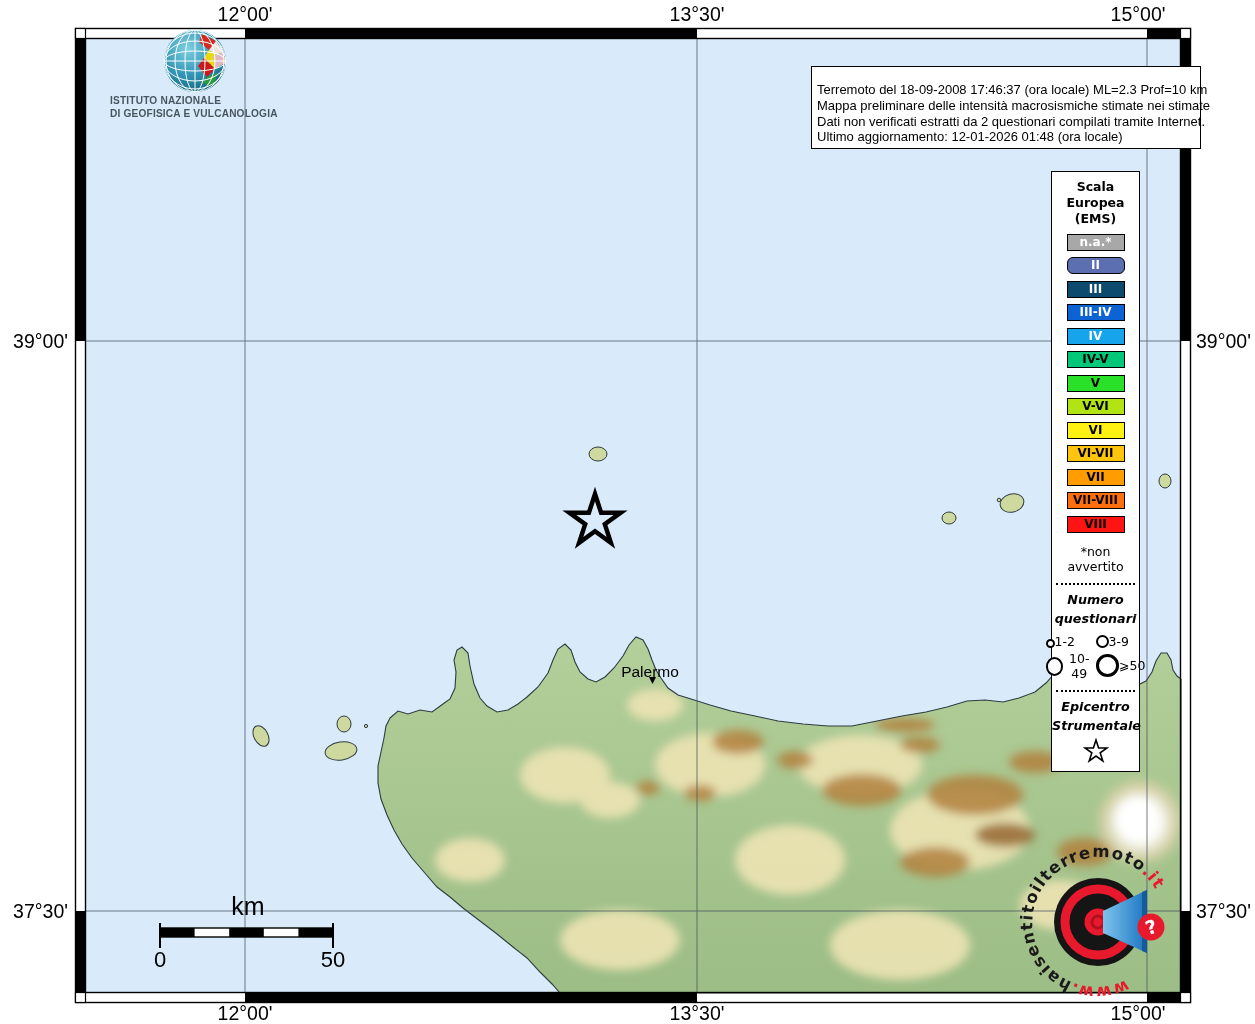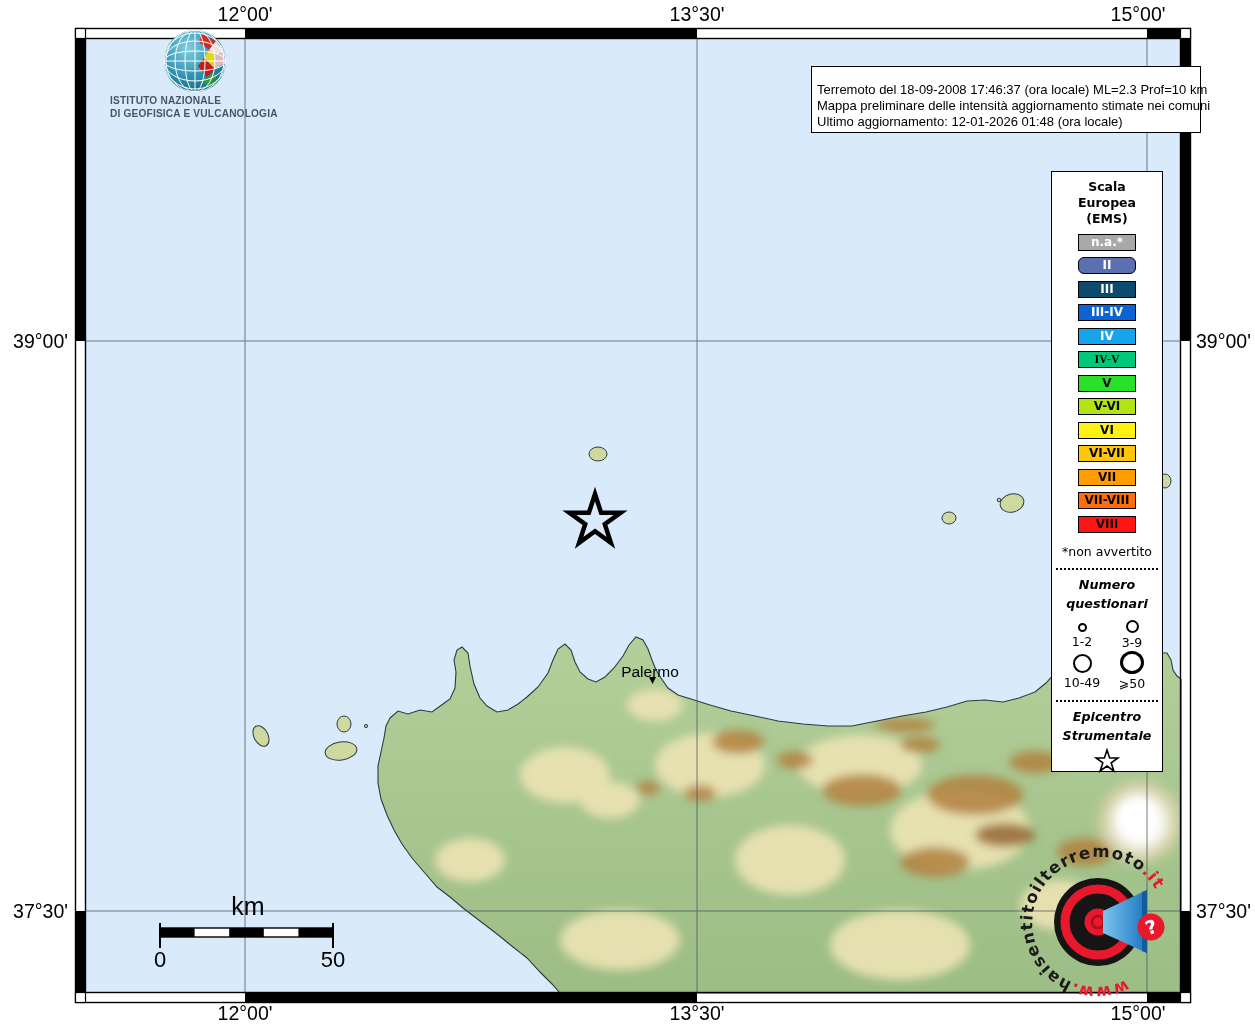--- a/index.html
+++ b/index.html
@@ -14,32 +14,32 @@
     font-family:"Liberation Sans",sans-serif;font-size:13px;line-height:15.8px;
     color:#000;white-space:nowrap;z-index:6;margin-top:20px;}
 
   
   .ingv{position:absolute;left:98px;top:28px;display:flex;align-items:center;z-index:6;flex-direction:column;}
   .ingv-text{margin-left:12px;font-family:"Liberation Sans",sans-serif;
     font-weight:bold;font-size:11px;line-height:13px;color:#48565f;
     letter-spacing:.2px;transform:scaleX(.92);transform-origin:left center;}
 
   
-  .legend{position:absolute;left:1051px;top:171px;width:112px;height:601px;
+  .legend{position:absolute;left:1051px;top:171px;width:89px;height:601px;
     background:#ffffff;border:1.2px solid #000;z-index:7;box-sizing:border-box;
     font-family:"DejaVu Sans",sans-serif;text-align:center;}
   .legend .title{font-weight:bold;font-size:12.5px;line-height:16px;padding-top:7px;}
   .chip{width:58px;height:17px;margin:6.5px auto 0 auto;border:1.3px solid #000;
     box-sizing:border-box;font-weight:bold;font-size:12px;line-height:14.5px;}
   .footnote{font-size:12.5px;margin-top:11px;color:#000;}
   .dotsep{border:0;border-top:2px dotted #000;margin:9px 4px 0 4px;height:0;}
   .sec-title{font-weight:bold;font-size:12.7px;line-height:19px;margin-top:5px;font-style:italic;}
   .qgrid{display:grid;grid-template-columns:50px 50px;justify-content:center;
     margin-top:4px;}
-  .qcell{display:flex;flex-direction:column;align-items:center;}
+  .qcell{display:flex;flex-direction:row;align-items:center;}
   .qcircle{border-radius:50%;background:#fff;box-sizing:border-box;}
   .qc1{width:9px;height:9px;border:2px solid #000;margin-top:6px;}
   .qc2{width:13px;height:13px;border:2px solid #000;margin-top:3px;}
   .qc3{width:19px;height:19px;border:2.6px solid #000;margin-top:4px;}
   .qc4{width:24px;height:23px;border:3px solid #000;margin-top:1px;}
   .qlabel{font-size:12.5px;margin-top:2px;font-family:"DejaVu Sans",sans-serif;}
   .legend-star{margin-top:3px;}
 </style>
 </head>
 <body>
@@ -237,38 +237,39 @@
   </svg>
   <div class="ingv-text">
     <div>ISTITUTO NAZIONALE</div>
     <div>DI GEOFISICA E VULCANOLOGIA</div>
   </div>
 </div>
 
 
 <div class="info-box">
   <div>Terremoto del 18-09-2008 17:46:37 (ora locale) ML=2.3 Prof=10 km</div>
-  <div>Mappa preliminare delle intensità aggiornamento stimate nei comuni</div>
+  <div>Mappa preliminare delle intensità macrosismiche stimate nei stimate</div>
+  <div>Dati non verificati estratti da 2 questionari compilati tramite Internet.</div>
   <div>Ultimo aggiornamento: 12-01-2026 01:48 (ora locale)</div>
 </div>
 
 
 <div class="legend">
   <div class="title">
     <div>Scala</div>
     <div>Europea</div>
     <div>(EMS)</div>
   </div>
 
   <div class="chip" style="background-color: rgb(168, 168, 168); color: rgb(255, 255, 255);">n.a.*</div>
   <div class="chip" style="background-color: rgb(92, 111, 176); color: rgb(255, 255, 255); border-radius: 6px;">II</div>
   <div class="chip" style="background-color: #0c4a6e; color: rgb(255, 255, 255);">III</div>
   <div class="chip" style="background-color: rgb(12, 99, 212); color: rgb(255, 255, 255);">III-IV</div>
   <div class="chip" style="background-color: rgb(22, 164, 236); color: rgb(255, 255, 255);">IV</div>
-  <div class="chip" style="background-color: rgb(0, 200, 120); color: rgb(0, 0, 0); font-family: Liberation Serif, serif;">IV-V</div>
+  <div class="chip" style="background-color: rgb(0, 200, 120); color: rgb(0, 0, 0);">IV-V</div>
   <div class="chip" style="background-color: rgb(42, 225, 42); color: rgb(0, 0, 0);">V</div>
   <div class="chip" style="background-color: rgb(178, 228, 20); color: rgb(0, 0, 0);">V-VI</div>
   <div class="chip" style="background-color: rgb(255, 242, 18); color: rgb(0, 0, 0);">VI</div>
   <div class="chip" style="background-color: rgb(255, 196, 12); color: rgb(0, 0, 0);">VI-VII</div>
   <div class="chip" style="background-color: rgb(255, 156, 0); color: rgb(0, 0, 0);">VII</div>
   <div class="chip" style="background-color: rgb(255, 110, 13); color: rgb(0, 0, 0);">VII-VIII</div>
   <div class="chip" style="background-color: rgb(255, 20, 20); color: rgb(0, 0, 0);">VIII</div>
 
   <div class="footnote">*non avvertito</div>
   <hr class="dotsep">

